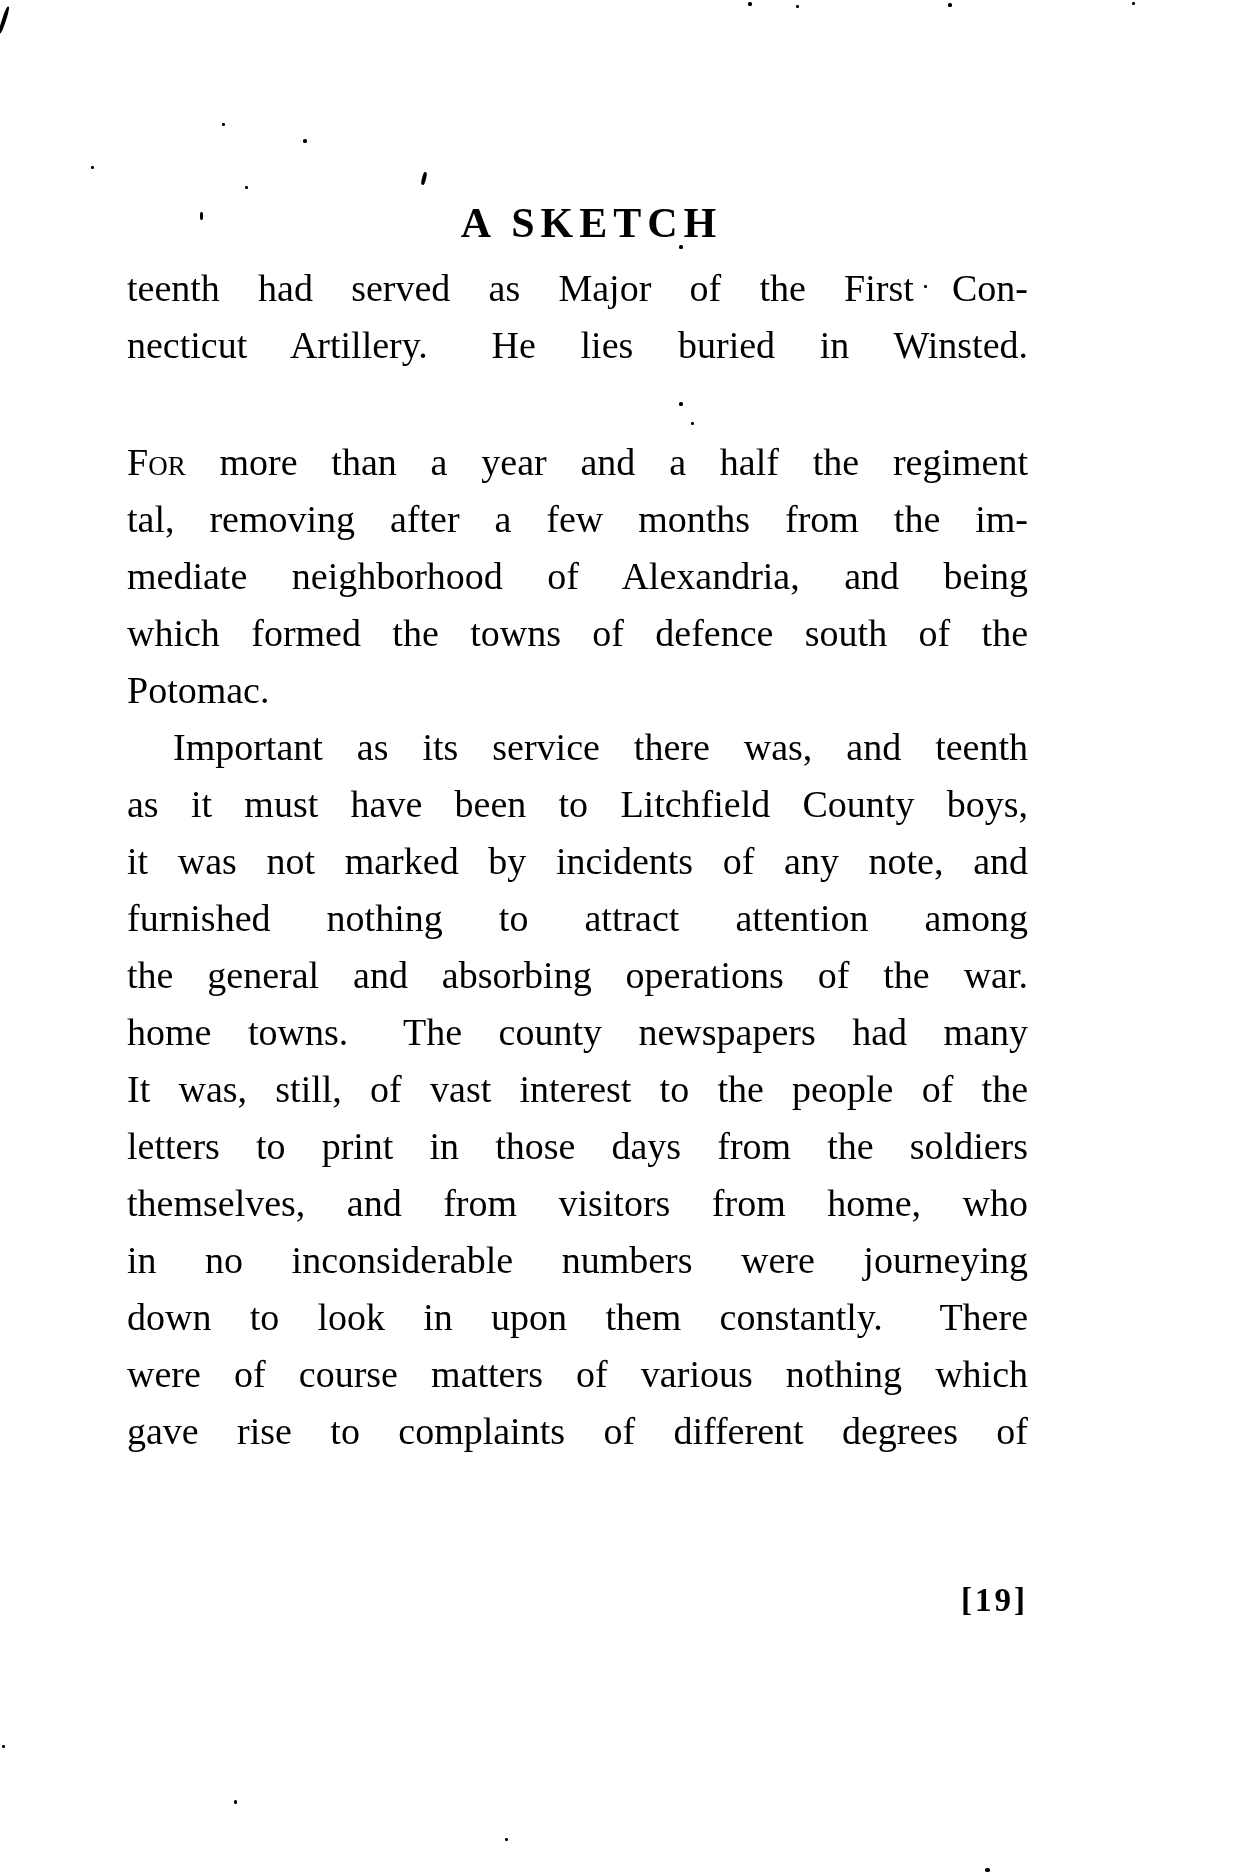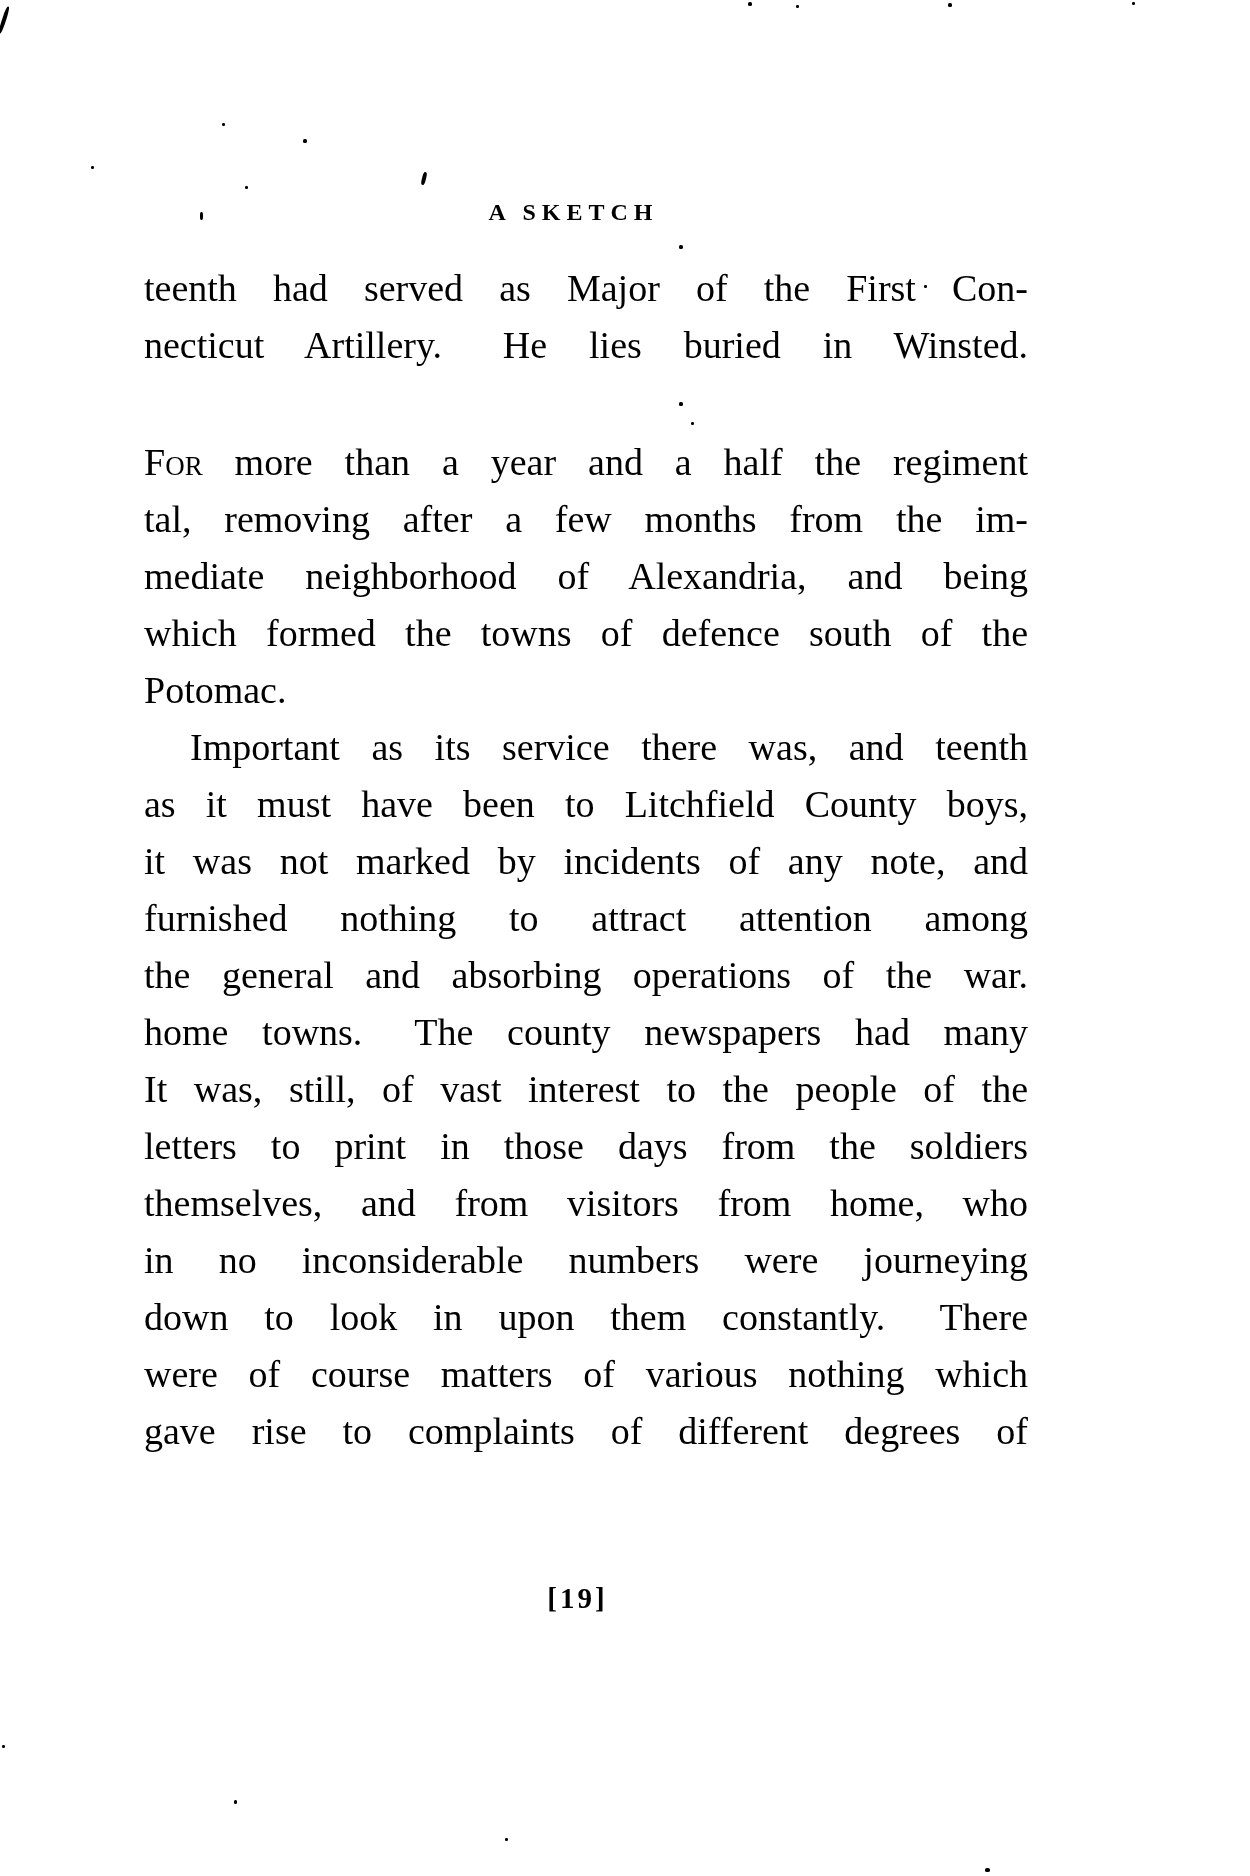--- a/index.html
+++ b/index.html
@@ -6,49 +6,48 @@
   .page{
     position:relative;
     width:1250px;height:1876px;
     background:#ffffff;
     overflow:hidden;
     font-family:"Liberation Serif", serif;
     color:#000;
   }
   .header{
     position:absolute;
-    left:123px;top:199px;width:901px;
+    left:141px;top:199px;width:901px;
     text-align:center;
-    font-size:24px;font-weight:700;
+    font-size:42px;font-weight:700;
     letter-spacing:6px;
     white-space:nowrap;
   }
   .body-text{
     position:absolute;
     left:127px;top:260px;width:901px;
     font-size:38px;line-height:57px;
   }
   .para{margin:0;}
   .para.gap{margin-top:60px;}
   .line{
     height:57px;
     overflow:hidden;
     text-align:justify;
     text-align-last:justify;
     white-space:normal;
-    margin-left:17px;
   }
   .line.short{text-align-last:left;}
   .line.indent{text-indent:46px;}
   .sc{font-variant:small-caps;}
   .pagenum{
     position:absolute;
     left:127px;top:1582px;width:901px;
-    text-align:center;
-    font-size:29px;
+    text-align:right;
+    font-size:33px;
     letter-spacing:3px;
     font-weight:600;
   }
   .speck{
     position:absolute;
     background:#000;
     border-radius:40%;
     display:block;
   }
 </style>

